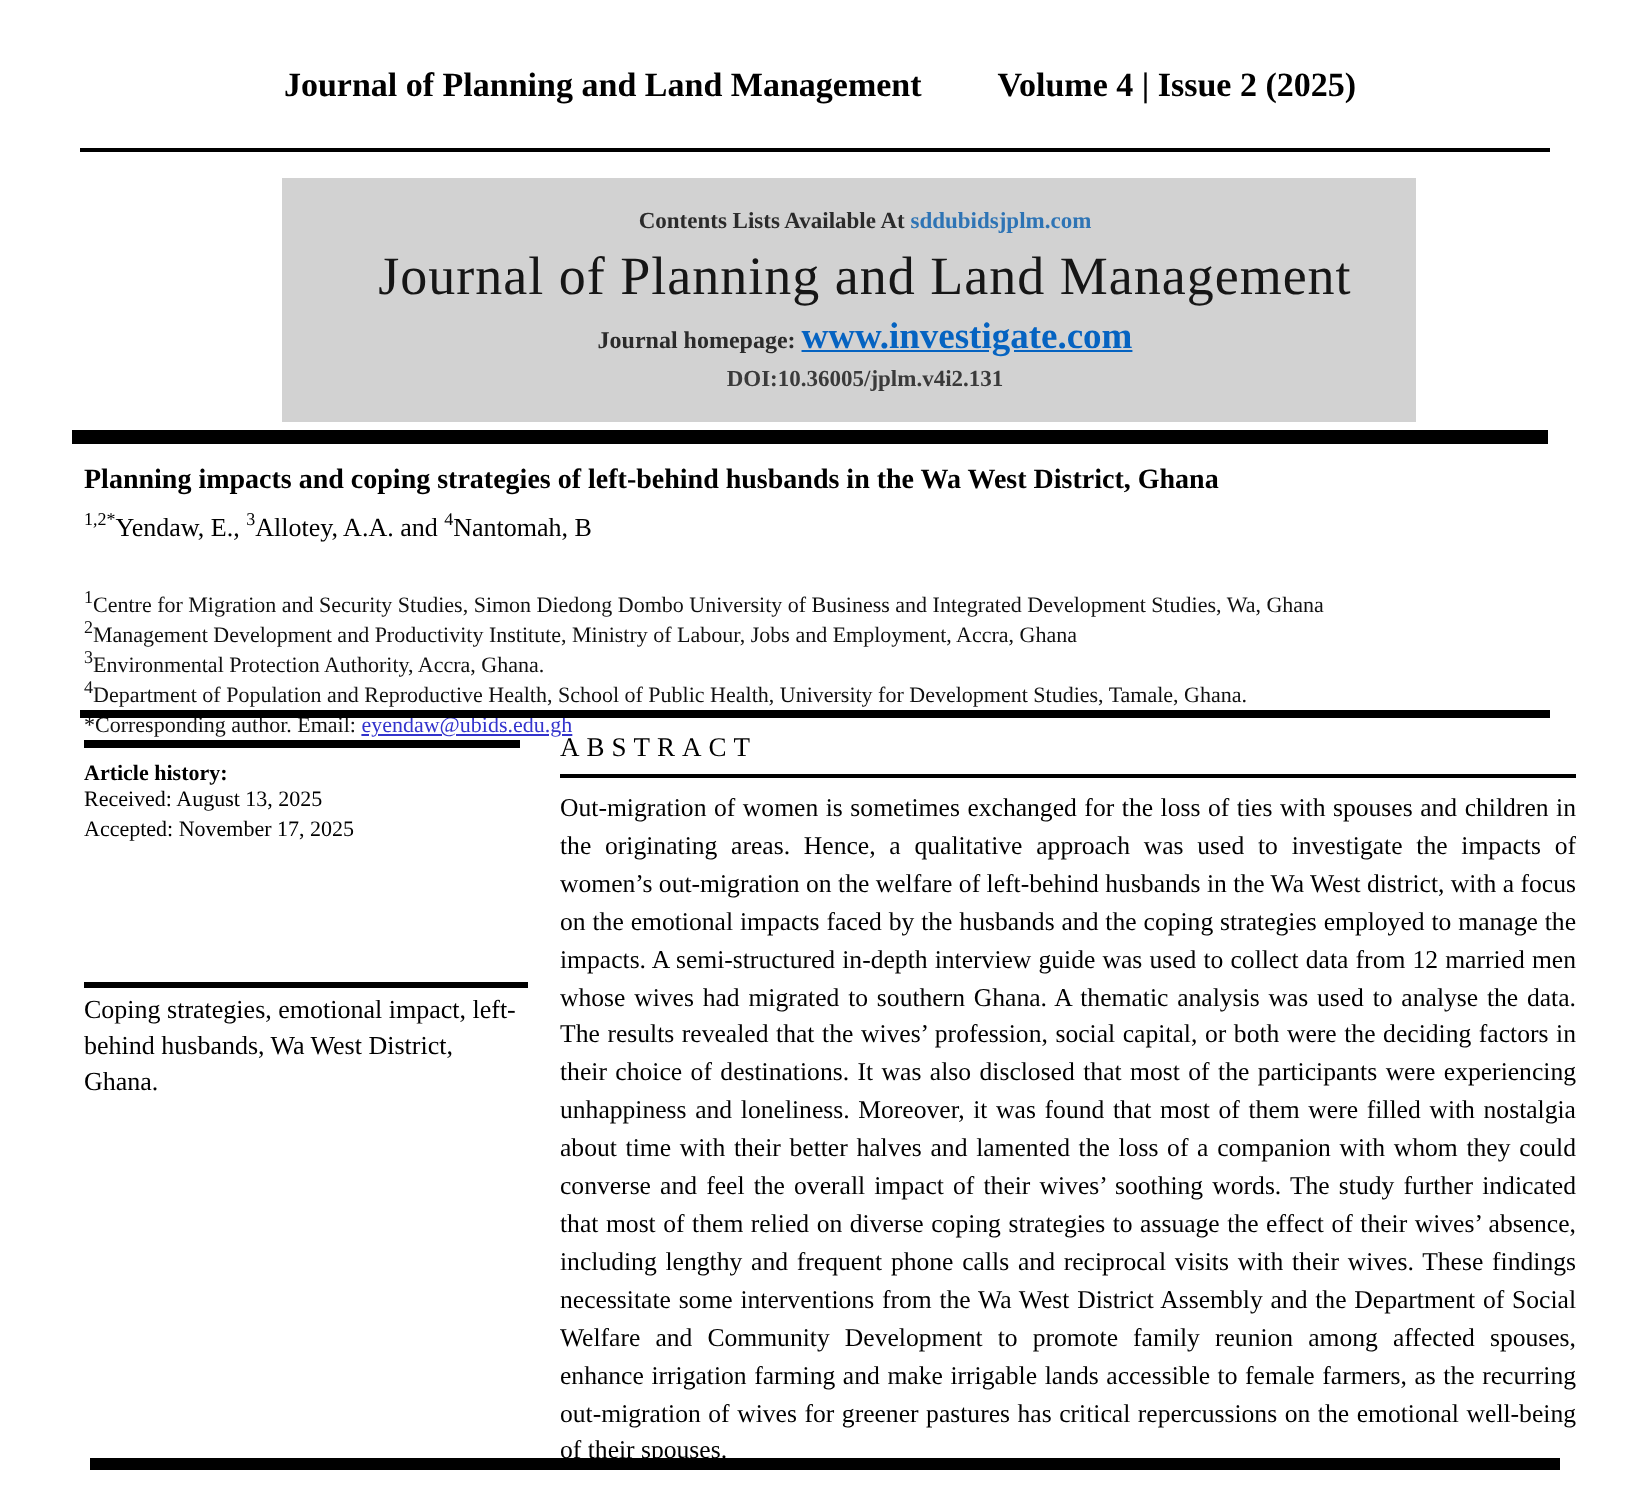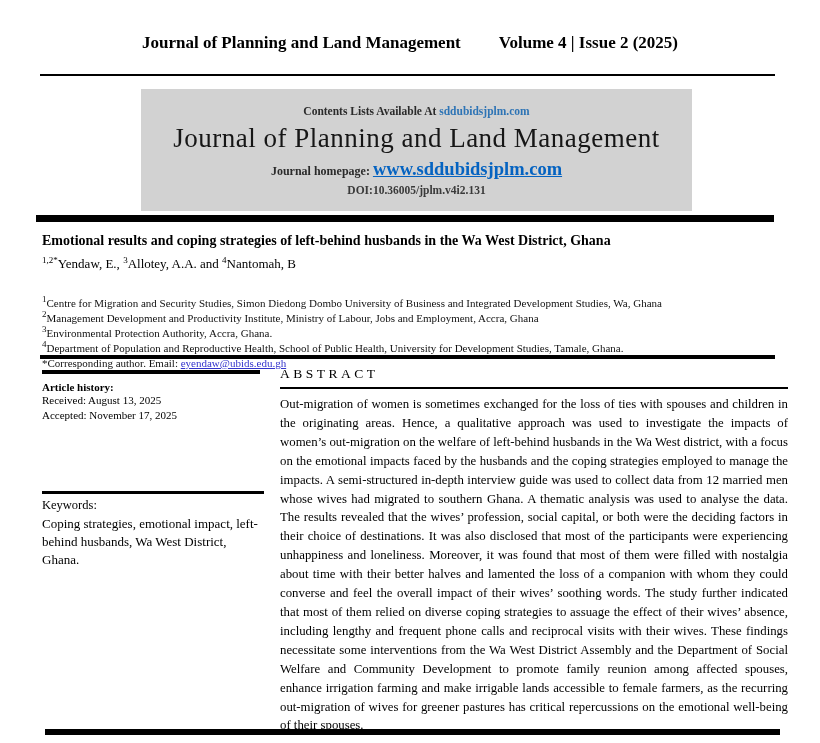--- a/index.html
+++ b/index.html
@@ -53,34 +53,34 @@
 </head>
 <body>
 
 <div class="page">
 
   <div class="runhead">
     <span>Journal of Planning and Land Management</span><span class="issue">Volume 4 | Issue 2 (2025)</span>
   </div>
   <div class="rule-top"></div>
 
-  <div class="masthead" style="background: rgb(210, 210, 210);">
+  <div class="masthead" style="background: rgb(210, 210, 210); padding-left: 16px;">
     <div class="mh-contents">
       <span>Contents Lists Available At </span><a href="#" style="color: rgb(46, 116, 181);">sddubidsjplm.com</a>
     </div>
     <div class="mh-title">Journal of Planning and Land Management</div>
     <div class="mh-home">
-      <span>Journal homepage: </span><a href="#" style="color: rgb(5, 99, 193);">www.sddubidsjplm.com</a>
+      <span>Journal homepage: </span><a href="#" style="color: rgb(5, 99, 193);">www.investigate.com</a>
     </div>
     <div class="mh-doi">DOI:10.36005/jplm.v4i2.131</div>
   </div>
 
   <div class="bar-thick"></div>
 
-  <div class="a-title">Emotional results and coping strategies of left-behind husbands in the Wa West District, Ghana</div>
+  <div class="a-title">Planning impacts and coping strategies of left-behind husbands in the Wa West District, Ghana</div>
   <div class="a-authors">
     <sup>1,2*</sup><span>Yendaw, E., </span><sup>3</sup><span>Allotey, A.A. and </span><sup>4</sup><span>Nantomah, B</span>
   </div>
 
   <div class="affils">
     <div><sup>1</sup><span>Centre for Migration and Security Studies, Simon Diedong Dombo University of Business and Integrated Development Studies, Wa, Ghana</span></div>
     <div><sup>2</sup><span>Management Development and Productivity Institute, Ministry of Labour, Jobs and Employment, Accra, Ghana</span></div>
     <div><sup>3</sup><span>Environmental Protection Authority, Accra, Ghana.</span></div>
     <div><sup>4</sup><span>Department of Population and Reproductive Health, School of Public Health, University for Development Studies, Tamale, Ghana.</span></div>
     <div><span>*Corresponding author. Email: </span><a href="#">eyendaw@ubids.edu.gh</a></div>
@@ -90,21 +90,20 @@
 
   <div class="col-left">
     <div class="ul-left"></div>
     <div class="hist-label">Article history:</div>
     <div class="hist-line">Received: August 13, 2025</div>
     <div class="hist-line">Accepted: November 17, 2025</div>
   </div>
 
   <div class="kw-block">
     <div class="kw-rule"></div>
-    <div class="kw-label">Keywords:</div>
     <div class="kw-text">Coping strategies, emotional impact, left-behind husbands, Wa West District, Ghana.</div>
   </div>
 
   <div class="col-right">
     <div class="sec-head">ABSTRACT</div>
     <div class="ul-right"></div>
     <div class="abstract-text">Out-migration of women is sometimes exchanged for the loss of ties with spouses and children in the originating areas. Hence, a qualitative approach was used to investigate the impacts of women’s out-migration on the welfare of left-behind husbands in the Wa West district, with a focus on the emotional impacts faced by the husbands and the coping strategies employed to manage the impacts. A semi-structured in-depth interview guide was used to collect data from 12 married men whose wives had migrated to southern Ghana. A thematic analysis was used to analyse the data. The results revealed that the wives’ profession, social capital, or both were the deciding factors in their choice of destinations. It was also disclosed that most of the participants were experiencing unhappiness and loneliness. Moreover, it was found that most of them were filled with nostalgia about time with their better halves and lamented the loss of a companion with whom they could converse and feel the overall impact of their wives’ soothing words. The study further indicated that most of them relied on diverse coping strategies to assuage the effect of their wives’ absence, including lengthy and frequent phone calls and reciprocal visits with their wives. These findings necessitate some interventions from the Wa West District Assembly and the Department of Social Welfare and Community Development to promote family reunion among affected spouses, enhance irrigation farming and make irrigable lands accessible to female farmers, as the recurring out-migration of wives for greener pastures has critical repercussions on the emotional well-being of their spouses.</div>
   </div>
 
   <div class="bar-bottom"></div>

